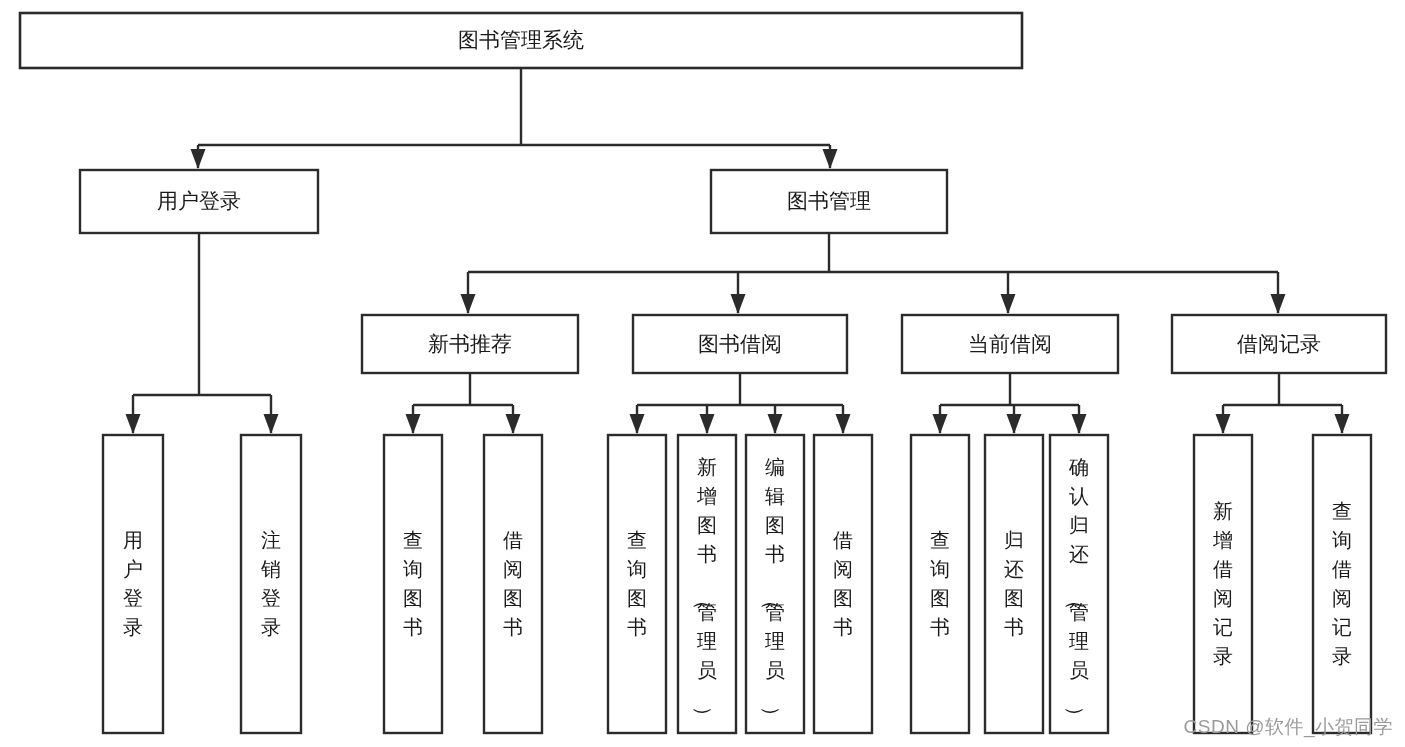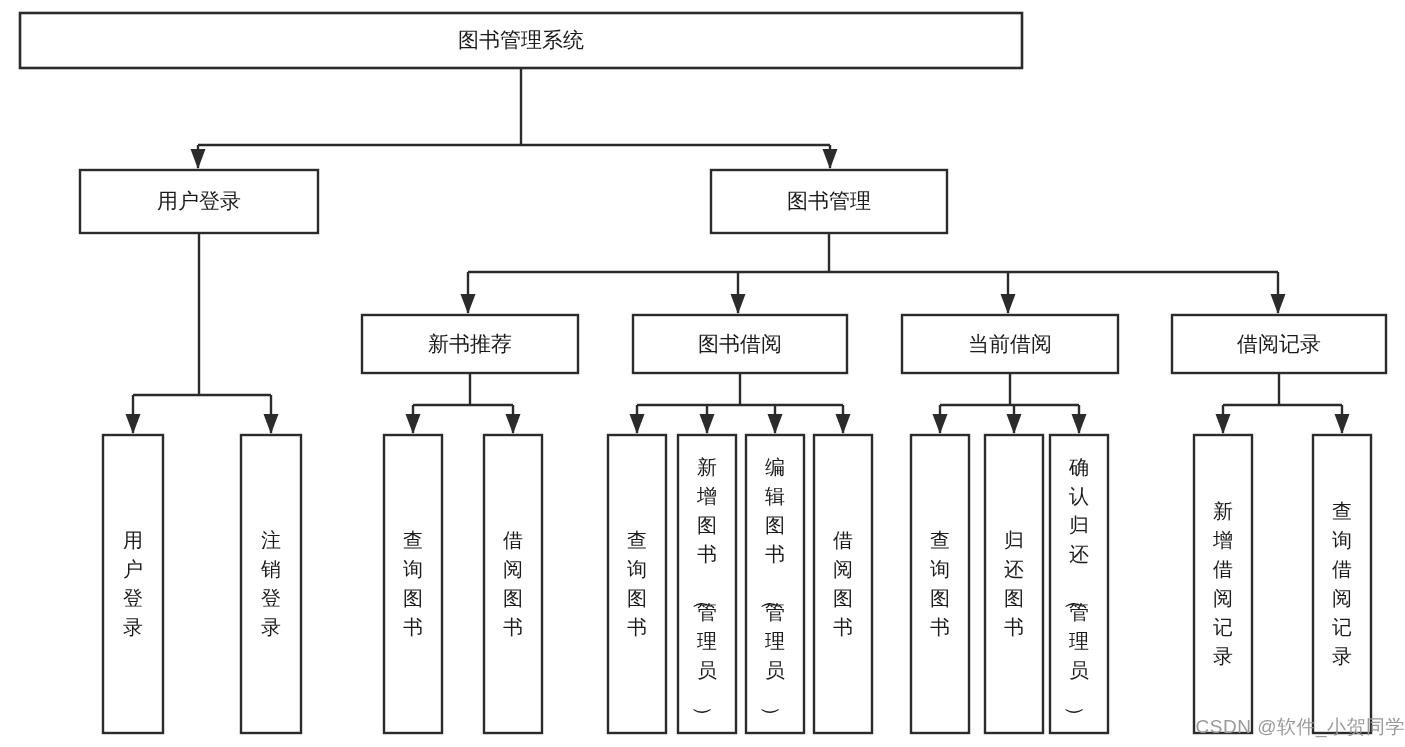--- a/index.html
+++ b/index.html
@@ -50,21 +50,21 @@
     dominant-baseline: middle;
   }
   .node-label-v {
     font-family: "Liberation Sans", "DejaVu Sans", sans-serif;
     font-size: 20px;
     fill: #1a1a1a;
     text-anchor: middle;
   }
   .watermark {
     position: absolute;
-    right: 0;
+    right: 12px;
     bottom: 7px;
     font-family: "Liberation Sans", "DejaVu Sans", sans-serif;
     font-size: 19px;
     color: #9a9a9a;
     letter-spacing: 0.5px;
     white-space: nowrap;
     pointer-events: none;
   }
 </style>
 </head>

